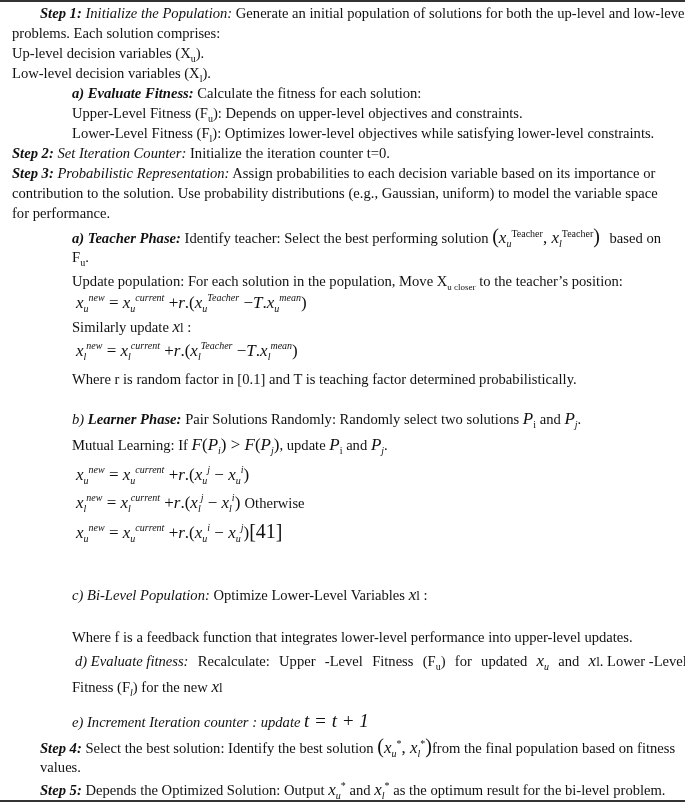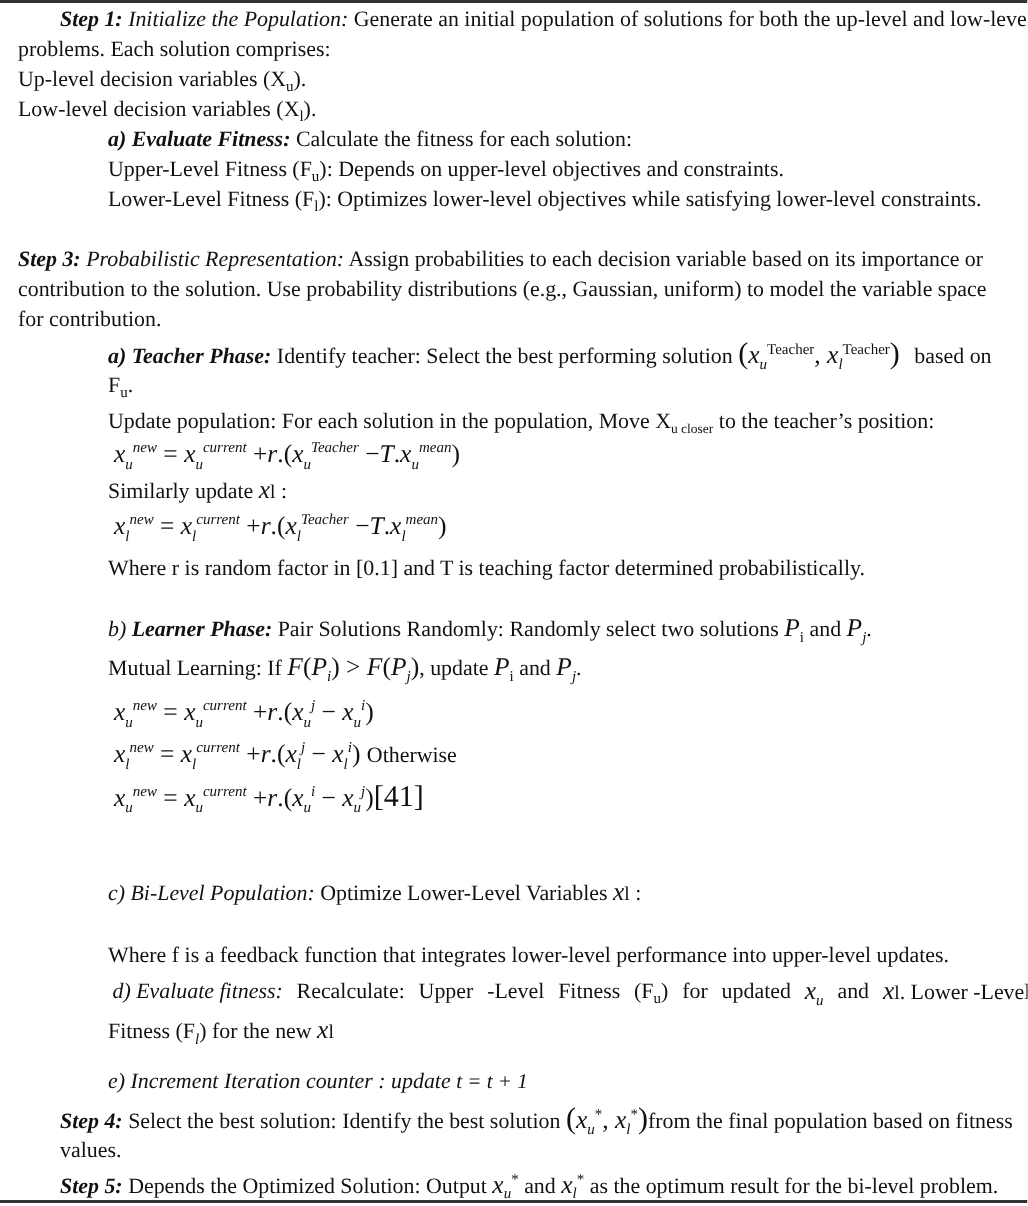--- a/index.html
+++ b/index.html
@@ -51,28 +51,33 @@
     <b class="bi">a) Evaluate Fitness:</b>
     <span>Calculate the fitness for each solution:</span>
   </div>
   <div class="line l1" style="top:104px;">
     <span>Upper-Level Fitness (F</span><sub>u</sub><span>): Depends on upper-level objectives and constraints.</span>
   </div>
   <div class="line l1" style="top:124px;">
     <span>Lower-Level Fitness (F</span><sub>l</sub><span>): Optimizes lower-level objectives while satisfying lower-level constraints.</span>
   </div>
 
+  <div class="line l0" style="left:12px;top:144px;">
+    <b class="step">Step 2:</b>
+    <span class="it">Set Iteration Counter:</span>
+    <span>Initialize the iteration counter t=0.</span>
+  </div>
 
   <div class="line" style="left:12px;top:164px;">
     <b class="step">Step 3:</b>
     <span class="it">Probabilistic Representation:</span>
     <span>Assign probabilities to each decision variable based on its importance or</span>
   </div>
   <div class="line" style="left:12px;top:184px;">contribution to the solution. Use probability distributions (e.g., Gaussian, uniform) to model the variable space</div>
-  <div class="line" style="left:12px;top:204px;">for contribution.</div>
+  <div class="line" style="left:12px;top:204px;">for performance.</div>
 
   <div class="line l1" style="top:224px;line-height:24px;">
     <b class="bi">a) Teacher Phase:</b>
     <span>Identify teacher: Select the best performing solution</span>
     <span class="mr" style="font-size:20px;">(</span><span class="m">x</span><sub class="it">u</sub><sup>Teacher</sup><span class="mr">, </span><span class="m">x</span><sub class="it">l</sub><sup>Teacher</sup><span class="mr" style="font-size:20px;">)</span>
     <span class="sp"></span><span>based on</span>
   </div>
   <div class="line l1" style="top:248px;">
     <span>F</span><sub>u</sub><span>.</span>
   </div>
@@ -174,21 +179,21 @@
       <span><span class="m">x</span><span style="font-size:13px;">l</span><span>. Lower -Level</span></span>
     </div>
   </div>
   <div class="line l1" style="top:676px;line-height:22px;">
     <span>Fitness (</span><span>F</span><sub class="it">l</sub><span>) for the new</span>
     <span class="m">x</span><span style="font-size:13px;">l</span>
   </div>
 
   <div class="line l1" style="top:710px;line-height:22px;">
     <span class="it">e) Increment Iteration counter : update</span>
-    <span class="m" style="font-size:14px;text-align:right;">t = t + 1</span>
+    <span class="m" style="font-size:19px;text-align:right;">t = t + 1</span>
   </div>
 
   <div class="line" style="left:40px;top:734px;line-height:24px;">
     <b class="step">Step 4:</b>
     <span>Select the best solution: Identify the best solution</span>
     <span class="mr" style="font-size:20px;">(</span><span class="m">x</span><sub class="it">u</sub><sup>*</sup><span class="mr">, </span><span class="m">x</span><sub class="it">l</sub><sup>*</sup><span class="mr" style="font-size:20px;">)</span><span>from the final population based on fitness</span>
   </div>
   <div class="line" style="left:40px;top:758px;">values.</div>
 
   <div class="line" style="left:40px;top:780px;line-height:20px;">

